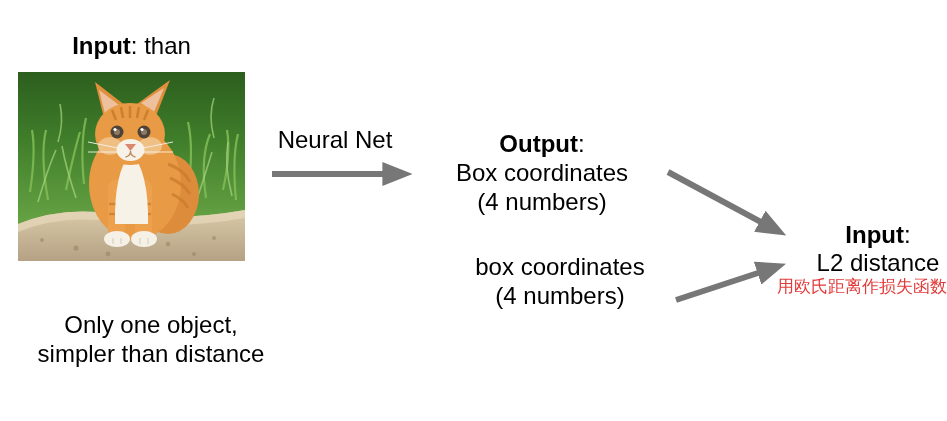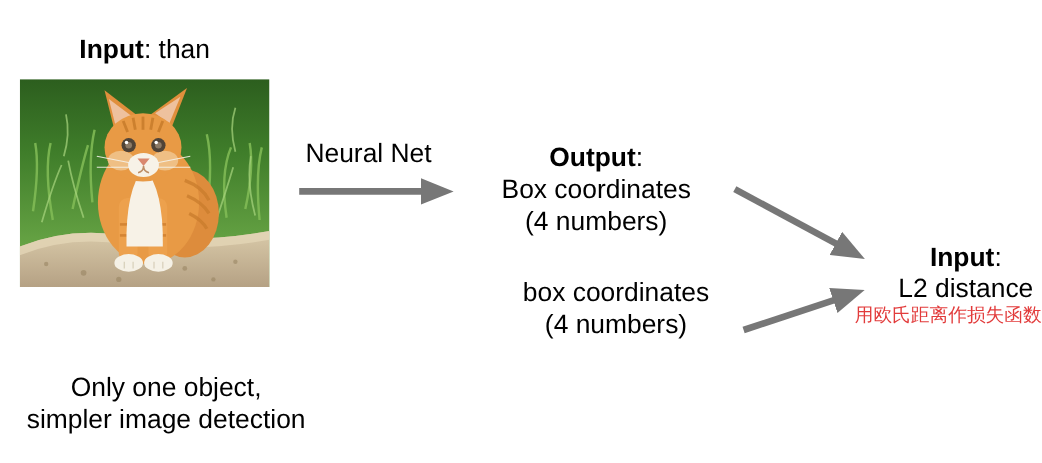--- a/index.html
+++ b/index.html
@@ -16,21 +16,21 @@
   .center{text-align:center;}
   .bold{font-weight:bold;}
   .input-label{left:18px;top:31px;width:227px;}
   .cat-photo{left:18px;top:72px;width:227px;height:189px;}
   .cat-photo svg{display:block;width:100%;height:100%;}
   .neural-net-label{left:255px;top:125px;width:160px;}
   .output-block{left:432px;top:129px;width:220px;}
   .correct-block{left:443px;top:252px;width:234px;}
   .loss-block{left:795px;top:221px;width:166px;line-height:28px;}
   .annotation-cn{left:774px;top:277px;width:176px;font-size:17px;line-height:19px;text-align:center;}
-  .note-block{left:5px;top:310px;width:292px;margin-top:28px;}
+  .note-block{left:5px;top:310px;width:292px;}
   .arrow-layer{left:0;top:0;width:947px;height:421px;pointer-events:none;}
 </style>
 </head>
 <body>
 
 <div class="canvas">
 
   <div class="abs t24 center input-label">
     <span class="bold">Input</span><span>: than</span>
   </div>
@@ -174,16 +174,16 @@
 
   <div class="abs t24 center loss-block">
     <div><span class="bold">Input</span><span>:</span></div>
     <div>L2 distance</div>
   </div>
 
   <div class="abs annotation-cn" style="color: rgb(226, 59, 59);">用欧氏距离作损失函数</div>
 
   <div class="abs t24 center note-block">
     <div>Only one object,</div>
-    <div>simpler image detection</div>
+    <div>simpler than distance</div>
   </div>
 
 </div>
 
 </body></html>

